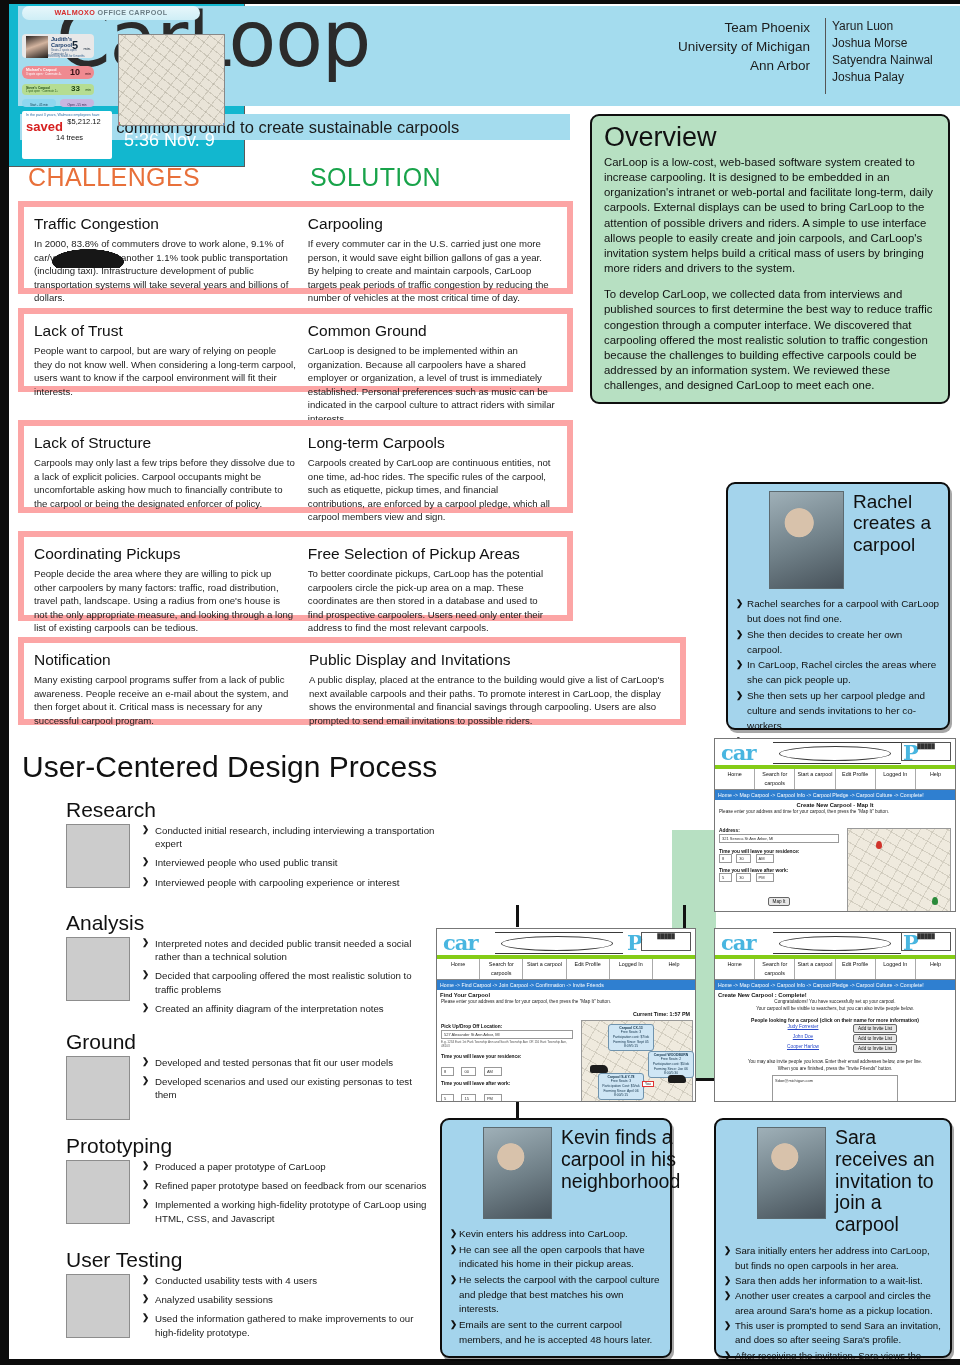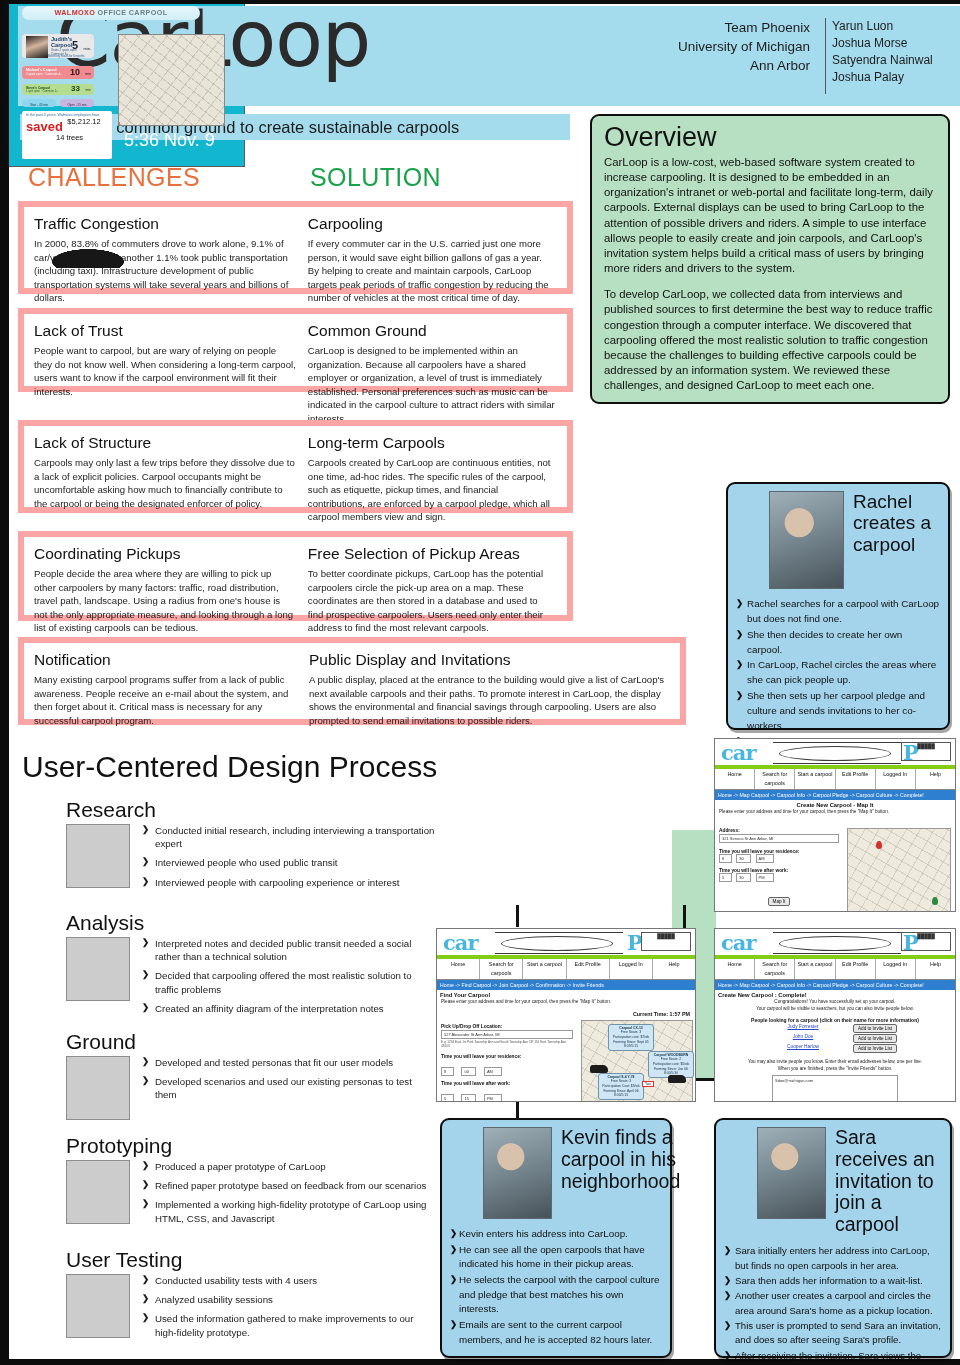--- a/index.html
+++ b/index.html
@@ -171,21 +171,21 @@
   .disp-banner{
     position:absolute;left:22px;top:6px;width:178px;height:14px;border-radius:7px;
     background:linear-gradient(180deg,#e8f7fb,#cfeef6);
     font-size:7.2px;line-height:14px;text-align:center;letter-spacing:.4px;
   }
   .disp-banner .b1{color:#d62b2b;font-weight:bold;}
   .disp-banner .b2{color:#6b7e86;font-weight:bold;}
   .disp-card{position:absolute;border-radius:4px;box-sizing:border-box;padding:2px 4px;color:#fff;}
   .disp-c1{left:22px;top:34px;width:72px;height:24px;background:#e8e8e8;}
   .disp-c1 .ph{width:22px;height:22px;background:linear-gradient(160deg,#2a2320,#d3b49f 45%,#1d1a18);float:left;}
-  .disp-c2{left:22px;top:66px;width:72px;height:13px;background:#ef8a90;}
+  .disp-c2{left:22px;top:66px;width:72px;height:13px;background:#ef8a90;border-radius:6px;}
   .disp-c3{left:22px;top:84px;width:72px;height:11px;background:#b5dd92;}
   .disp-c4{left:22px;top:99px;width:34px;height:8px;background:#8fd7ef;}
   .disp-c5{left:60px;top:99px;width:34px;height:8px;background:#c9b6e0;}
   .disp-saved{
     left:22px;top:111px;width:90px;height:48px;background:#fff;color:#111;border-radius:2px;
   }
   .disp-saved .hd{font-size:3.6px;color:#2b6fa8;display:block;}
   .disp-saved .sv{font-size:13px;color:#d62020;font-weight:bold;display:inline-block;}
   .disp-saved .amt{font-size:7.5px;color:#111;display:inline-block;vertical-align:top;}
   .disp-trees{
@@ -349,21 +349,21 @@
 
   <div class="persona" id="persona-kevin">
     <div class="top">
       <div class="photo ph-kevin"></div>
       <h3>Kevin finds a carpool in his neighborhood</h3>
     </div>
     <ul>
       <li>Kevin enters his address into CarLoop.</li>
       <li>He can see all the open carpools that have indicated his home in their pickup areas.</li>
       <li>He selects the carpool with the carpool culture and pledge that best matches his own interests.</li>
-      <li>Emails are sent to the current carpool members, and he is accepted 82 hours later.</li>
+      <li>Emails are sent to the current carpool members, and he is accepted 48 hours later.</li>
     </ul>
   </div>
 
   <div class="persona" id="persona-sara">
     <div class="top">
       <div class="photo ph-sara"></div>
       <h3>Sara receives an invitation to join a carpool</h3>
     </div>
     <ul>
       <li>Sara initially enters her address into CarLoop, but finds no open carpools in her area.</li>

